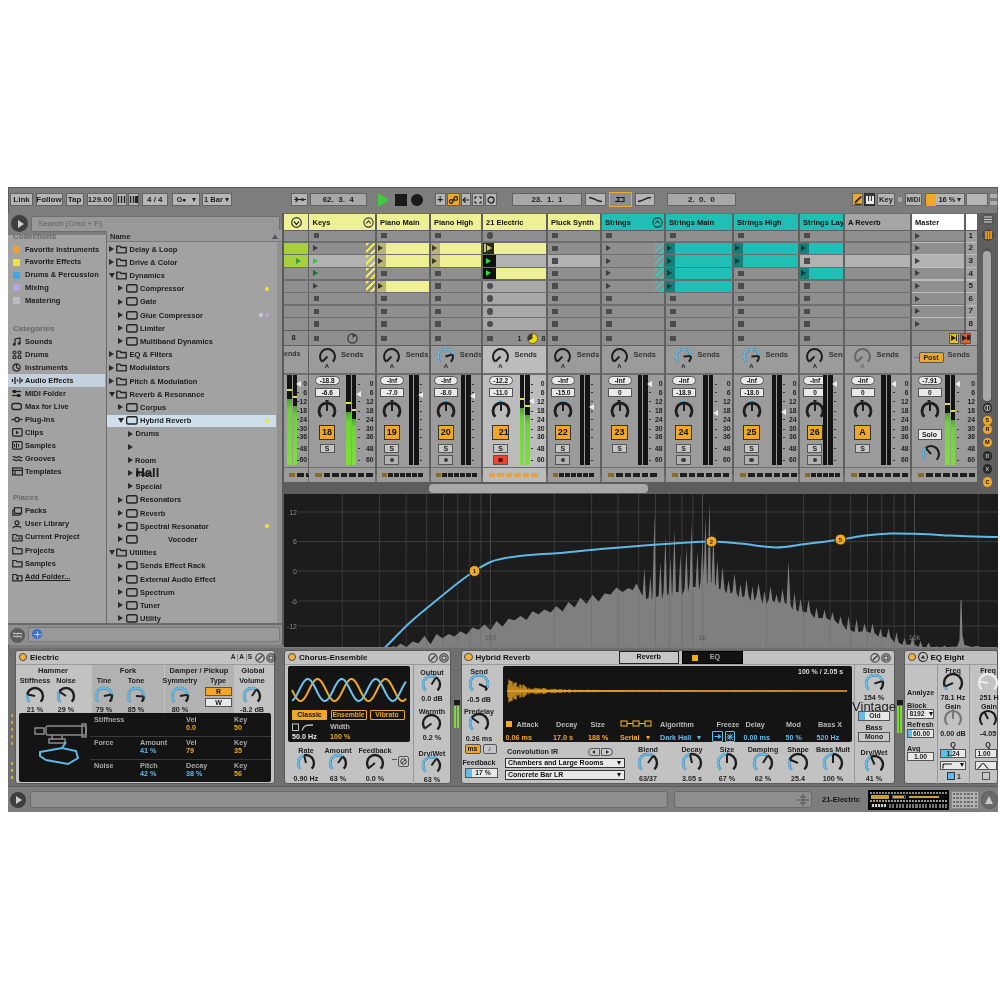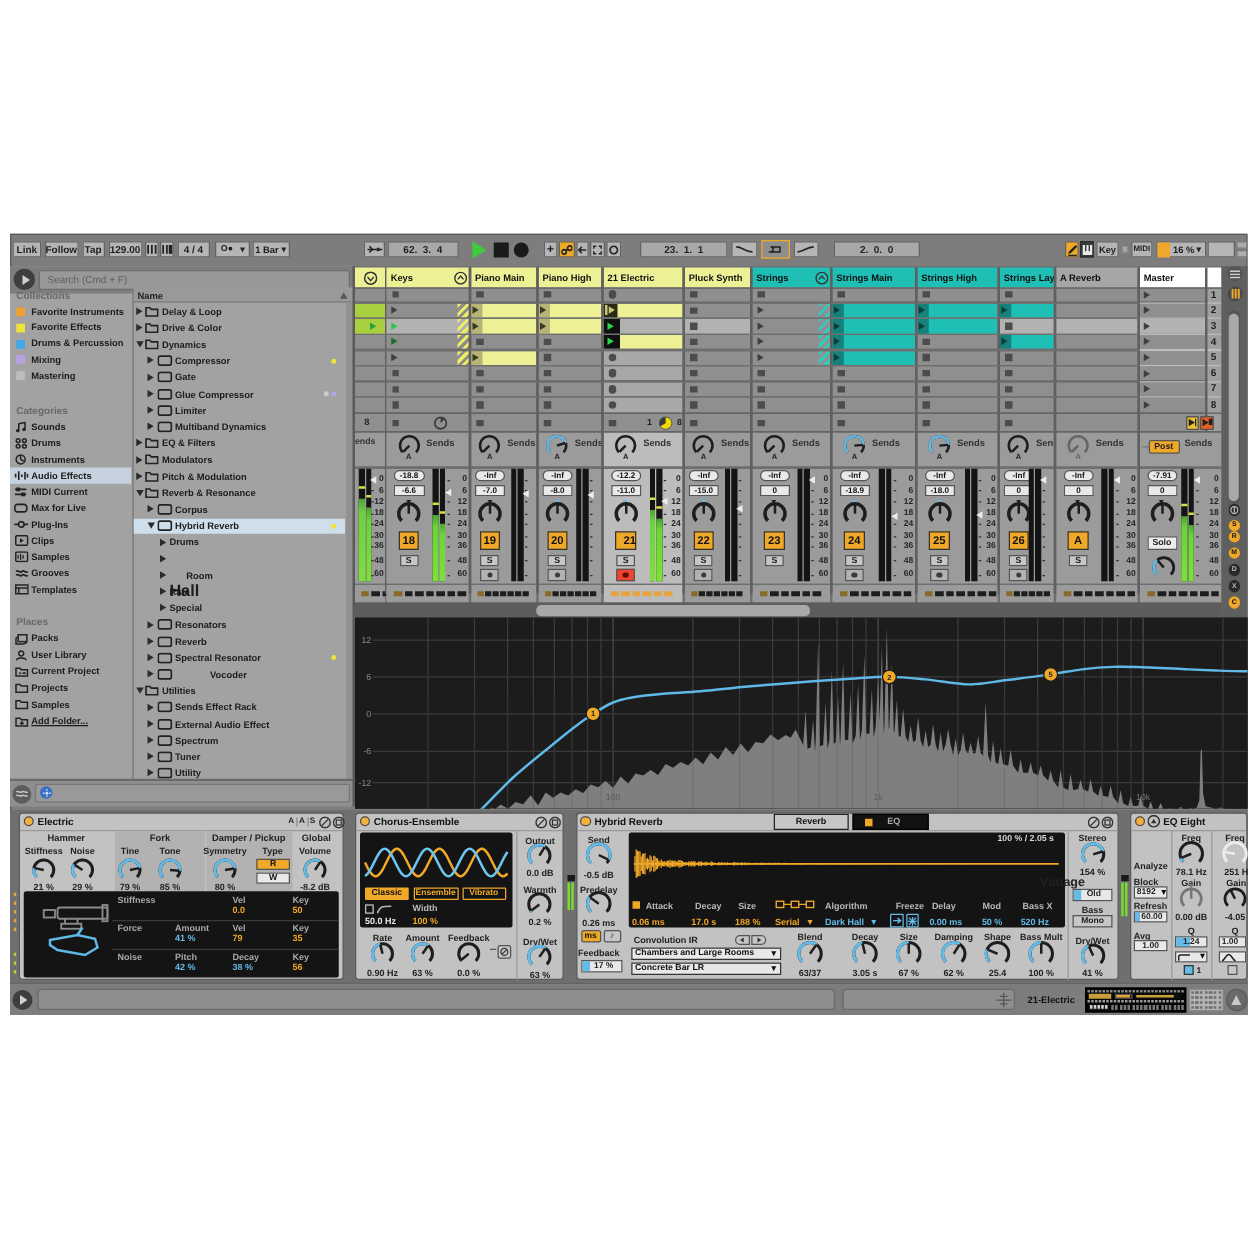--- a/index.html
+++ b/index.html
@@ -131,21 +131,21 @@
 <div class="a" style="left:13px;top:284.40000000000003px;width:7px;height:7px;background:#b7a3e3;"></div>
 <div class="a t" style="left:25px;top:282.90000000000003px;font-size:7.5px;color:#1c1c1c;font-weight:700;">Mixing</div>
 <div class="a" style="left:13px;top:297.20000000000005px;width:7px;height:7px;background:#bdbdbd;"></div>
 <div class="a t" style="left:25px;top:295.70000000000005px;font-size:7.5px;color:#1c1c1c;font-weight:700;">Mastering</div>
 <div class="a t" style="left:13px;top:324px;font-size:8px;color:#686868;font-weight:700;">Categories</div>
 <div class="a t" style="left:25px;top:336.5px;font-size:7.5px;color:#1c1c1c;font-weight:700;">Sounds</div>
 <div class="a t" style="left:25px;top:349.5px;font-size:7.5px;color:#1c1c1c;font-weight:700;">Drums</div>
 <div class="a t" style="left:25px;top:362.5px;font-size:7.5px;color:#1c1c1c;font-weight:700;">Instruments</div>
 <div class="a" style="left:8px;top:374.0px;width:97px;height:13px;background:#c5d2de;"></div>
 <div class="a t" style="left:25px;top:375.5px;font-size:7.5px;color:#1c1c1c;font-weight:700;">Audio Effects</div>
-<div class="a t" style="left:25px;top:388.5px;font-size:7.5px;color:#1c1c1c;font-weight:700;">MIDI Current</div>
+<div class="a t" style="left:25px;top:388.5px;font-size:7.5px;color:#1c1c1c;font-weight:700;">MIDI Folder</div>
 <div class="a t" style="left:25px;top:401.5px;font-size:7.5px;color:#1c1c1c;font-weight:700;">Max for Live</div>
 <div class="a t" style="left:25px;top:414.5px;font-size:7.5px;color:#1c1c1c;font-weight:700;">Plug-Ins</div>
 <div class="a t" style="left:25px;top:427.5px;font-size:7.5px;color:#1c1c1c;font-weight:700;">Clips</div>
 <div class="a t" style="left:25px;top:440.5px;font-size:7.5px;color:#1c1c1c;font-weight:700;">Samples</div>
 <div class="a t" style="left:25px;top:453.5px;font-size:7.5px;color:#1c1c1c;font-weight:700;">Grooves</div>
 <div class="a t" style="left:25px;top:466.5px;font-size:7.5px;color:#1c1c1c;font-weight:700;">Templates</div>
 <svg class="a" style="left:12px;top:337.0px;" width="10" height="9" viewBox="0 0 10 9">
       <path d="M3 7.5 V2 L8 1 V6.5" stroke="#222" stroke-width="1.2" fill="none"></path>
       <circle cx="2.2" cy="7.5" r="1.4" fill="#222"></circle>
       <circle cx="7.2" cy="6.5" r="1.4" fill="#222"></circle>
@@ -320,21 +320,21 @@
 <svg class="a" style="left:125.5px;top:416.09999999999985px;" width="12" height="9" viewBox="0 0 12 9">
       <rect x="0.6" y="0.8" width="10.5" height="7.2" rx="1.5" fill="none" stroke="#222" stroke-width="1.4"></rect>
     </svg>
 <div class="a t" style="left:140.0px;top:416.09999999999985px;font-size:7.5px;color:#1c1c1c;font-weight:700;">Hybrid Reverb</div>
 <div class="a" style="left:264.5px;top:418.59999999999985px;width:4px;height:4px;background:#f0e23c;border-radius:50%;"></div>
 <div class="a" style="left:127.5px;top:430.59999999999985px;width:0;height:0;border-top:3.25px solid transparent;border-bottom:3.25px solid transparent;border-left:5.5249999999999995px solid #2a2a2a;"></div>
 <div class="a t" style="left:135.5px;top:429.29999999999984px;font-size:7.5px;color:#1c1c1c;font-weight:700;">Drums</div>
 <div class="a" style="left:127.5px;top:443.79999999999984px;width:0;height:0;border-top:3.25px solid transparent;border-bottom:3.25px solid transparent;border-left:5.5249999999999995px solid #2a2a2a;"></div>
 <div class="a t" style="left:135.5px;top:425px;font-size:13px;color:#1c1c1c;font-weight:700;margin-top:40px;">Hall</div>
 <div class="a" style="left:127.5px;top:456.99999999999983px;width:0;height:0;border-top:3.25px solid transparent;border-bottom:3.25px solid transparent;border-left:5.5249999999999995px solid #2a2a2a;"></div>
-<div class="a t" style="left:149px;top:455.6999999999998px;font-size:7.5px;color:#1c1c1c;font-weight:700;">Room</div>
+<div class="a t" style="left:135px;top:455.6999999999998px;font-size:7.5px;color:#1c1c1c;font-weight:700;">Room</div>
 <div class="a" style="left:127.5px;top:470.1999999999998px;width:0;height:0;border-top:3.25px solid transparent;border-bottom:3.25px solid transparent;border-left:5.5249999999999995px solid #2a2a2a;"></div>
 <div class="a t" style="left:135.5px;top:468.8999999999998px;font-size:7.5px;color:#1c1c1c;font-weight:700;">Rate</div>
 <div class="a" style="left:127.5px;top:483.3999999999998px;width:0;height:0;border-top:3.25px solid transparent;border-bottom:3.25px solid transparent;border-left:5.5249999999999995px solid #2a2a2a;"></div>
 <div class="a t" style="left:135.5px;top:482.0999999999998px;font-size:7.5px;color:#1c1c1c;font-weight:700;">Special</div>
 <div class="a" style="left:118.0px;top:496.5999999999998px;width:0;height:0;border-top:3.25px solid transparent;border-bottom:3.25px solid transparent;border-left:5.5249999999999995px solid #2a2a2a;"></div>
 <svg class="a" style="left:125.5px;top:495.2999999999998px;" width="12" height="9" viewBox="0 0 12 9">
       <rect x="0.6" y="0.8" width="10.5" height="7.2" rx="1.5" fill="none" stroke="#222" stroke-width="1.4"></rect>
     </svg>
 <div class="a t" style="left:140.0px;top:495.2999999999998px;font-size:7.5px;color:#1c1c1c;font-weight:700;">Resonators</div>
 <div class="a" style="left:118.0px;top:509.7999999999998px;width:0;height:0;border-top:3.25px solid transparent;border-bottom:3.25px solid transparent;border-left:5.5249999999999995px solid #2a2a2a;"></div>
@@ -2093,21 +2093,21 @@
     </svg>
 <div class="a t" style="left:803px;top:774.5px;width:60px;height:8px;line-height:8px;text-align:center;font-size:7.2px;color:#222;font-weight:700;">100 %</div>
 <div class="a" style="left:853.5px;top:664.5px;width:1px;height:119px;background:#999;"></div>
 <div class="a t" style="left:844px;top:667px;width:60px;height:8px;line-height:8px;text-align:center;font-size:7.2px;color:#222;font-weight:700;">Stereo</div>
 <svg class="a" style="left:862.5px;top:671.5px;" width="23" height="23" viewBox="0 0 23 23">
       <path d="M 5.49 17.51 A 8.5 8.5 0 1 1 17.51 17.51" fill="none" stroke="#1e1e1e" stroke-width="2.4" stroke-linecap="butt"></path>
       <path d="M 5.49 17.51 A 8.5 8.5 0 1 1 19.62 9.00" fill="none" stroke="#64bbe8" stroke-width="2.4" stroke-linecap="butt"></path>
       <line x1="11.5" y1="11.5" x2="19.15" y2="9.15" stroke="#1e1e1e" stroke-width="2"></line>
     </svg>
 <div class="a t" style="left:844px;top:693.5px;width:60px;height:8px;line-height:8px;text-align:center;font-size:7.2px;color:#222;font-weight:700;">154 %</div>
-<div class="a t" style="left:820px;top:702.5px;width:60px;height:8px;line-height:8px;text-align:center;font-size:10px;color:#222;font-weight:700;">Vintage</div>
+<div class="a t" style="left:844px;top:702.5px;width:60px;height:8px;line-height:8px;text-align:center;font-size:13px;color:#222;font-weight:400;">Vintage</div>
 <div class="a" style="left:858px;top:711px;width:32px;height:9.5px;background:#e8e8e8;border:1px solid #555;"></div>
 <div class="a" style="left:859px;top:712px;width:6px;height:7.5px;background:#64bbe8;"></div>
 <div class="a t" style="left:860px;top:711px;width:30px;height:9.5px;line-height:9.5px;text-align:center;font-size:6.8px;color:#222;font-weight:700;">Old</div>
 <div class="a t" style="left:844px;top:723.5px;width:60px;height:8px;line-height:8px;text-align:center;font-size:7.2px;color:#222;font-weight:700;">Bass</div>
 <div class="a" style="left:858px;top:732px;width:32px;height:9.5px;background:#c6c6c6;border:1px solid #555;"></div>
 <div class="a t" style="left:858px;top:732px;width:32px;height:9.5px;line-height:9.5px;text-align:center;font-size:6.8px;color:#222;font-weight:700;">Mono</div>
 <div class="a t" style="left:844px;top:748.5px;width:60px;height:8px;line-height:8px;text-align:center;font-size:7.2px;color:#222;font-weight:700;">Dry/Wet</div>
 <svg class="a" style="left:862.5px;top:753.0px;" width="23" height="23" viewBox="0 0 23 23">
       <path d="M 5.49 17.51 A 8.5 8.5 0 1 1 17.51 17.51" fill="none" stroke="#1e1e1e" stroke-width="2.4" stroke-linecap="butt"></path>
       <path d="M 5.49 17.51 A 8.5 8.5 0 0 1 8.00 3.75" fill="none" stroke="#64bbe8" stroke-width="2.4" stroke-linecap="butt"></path>

